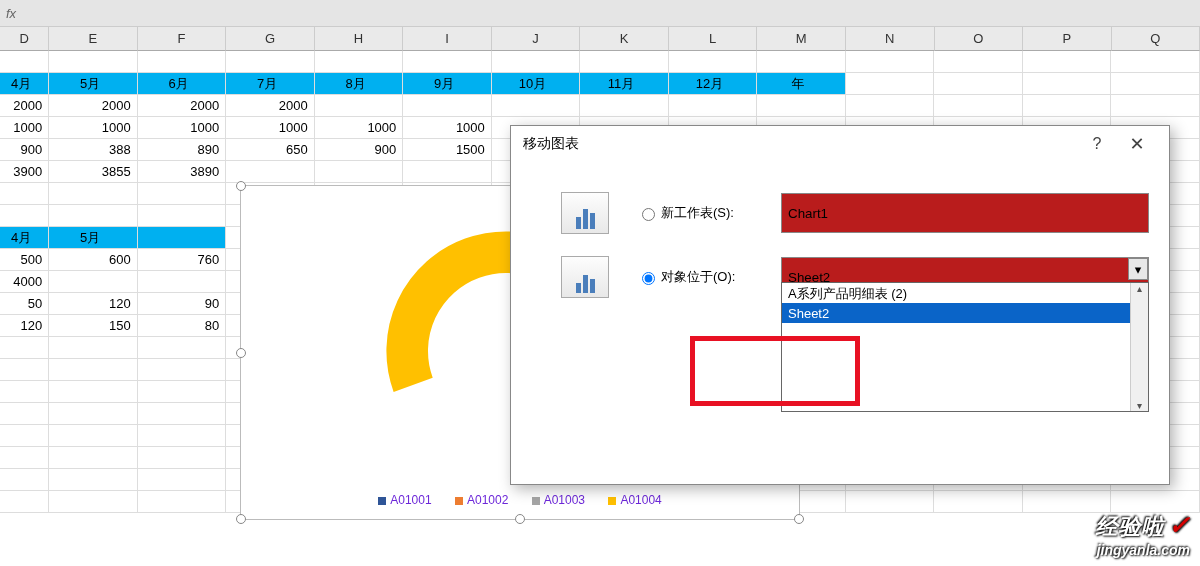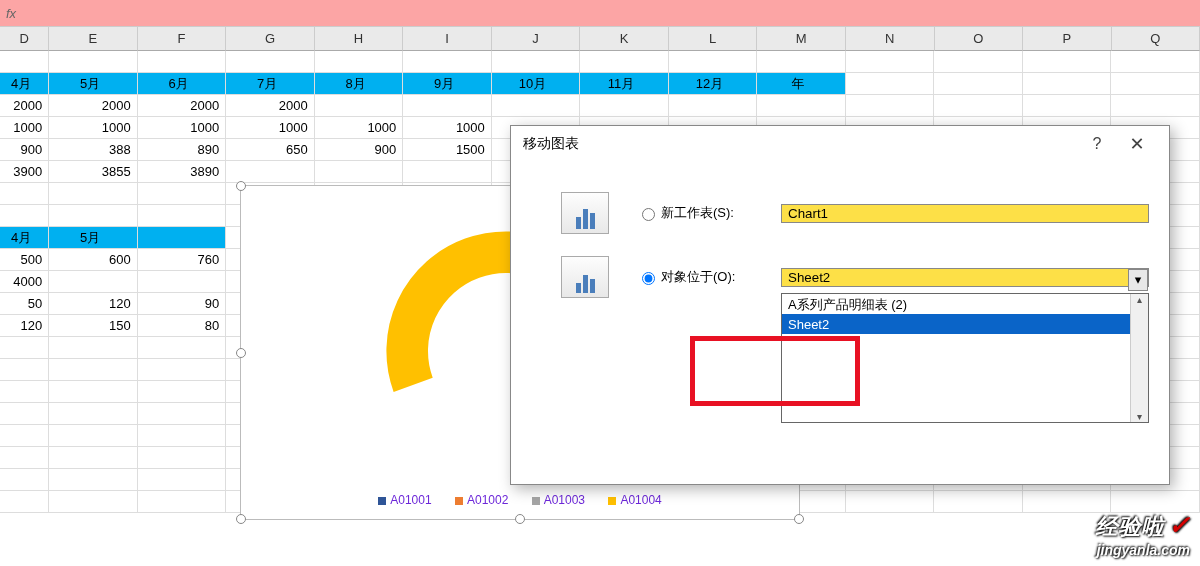--- a/index.html
+++ b/index.html
@@ -11,21 +11,21 @@
     width: 1200px;
     height: 566px;
     overflow: hidden;
     position: relative;
   }
 
   
   .formula-bar {
     height: 27px;
     border-bottom: 1px solid #ccc;
-    background: #fca5a5;
+    background: #e5e5e5;
     display: flex;
     align-items: center;
     padding-left: 6px;
     font-style: italic;
     color: #666;
   }
 
   
   .grid { position: relative; }
   .col-headers {
@@ -169,24 +169,24 @@
     background: linear-gradient(#fdfdfd,#e8e8e8);
     margin-right: 28px;
     display:flex; align-items:flex-end; justify-content:center;
     padding-bottom:4px;
   }
   .bar { width:5px; margin:0 1px; background:#4a7ebb; }
   .opt-radio { margin-right: 6px; }
   .opt-text { width: 120px; }
   .opt-input {
     flex: 1;
-    height: 19px;
+    height: 40px;
     border: 1px solid #888;
     padding: 0 6px;
-    background:#fde047;
+    background:#b91c1c;
   }
   .combo-wrap { position: relative; flex:1; }
   .combo-btn {
     position:absolute; right:1px; top:1px;
     width:20px; height:22px;
     border:1px solid #888;
     background:#e8e8e8;
     display:flex; align-items:center; justify-content:center;
   }
   .dropdown {

